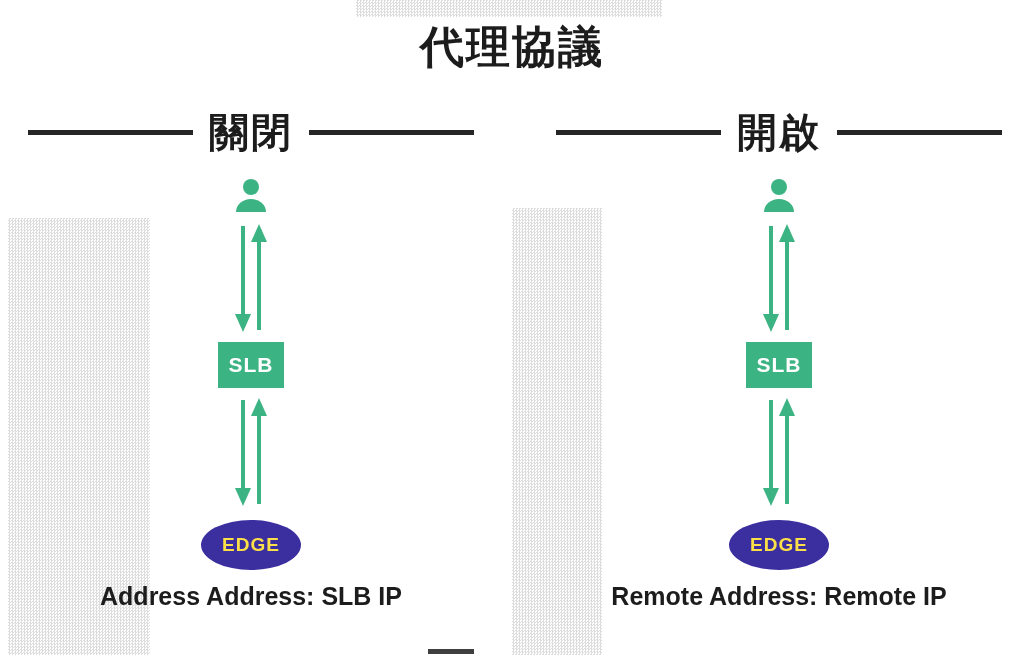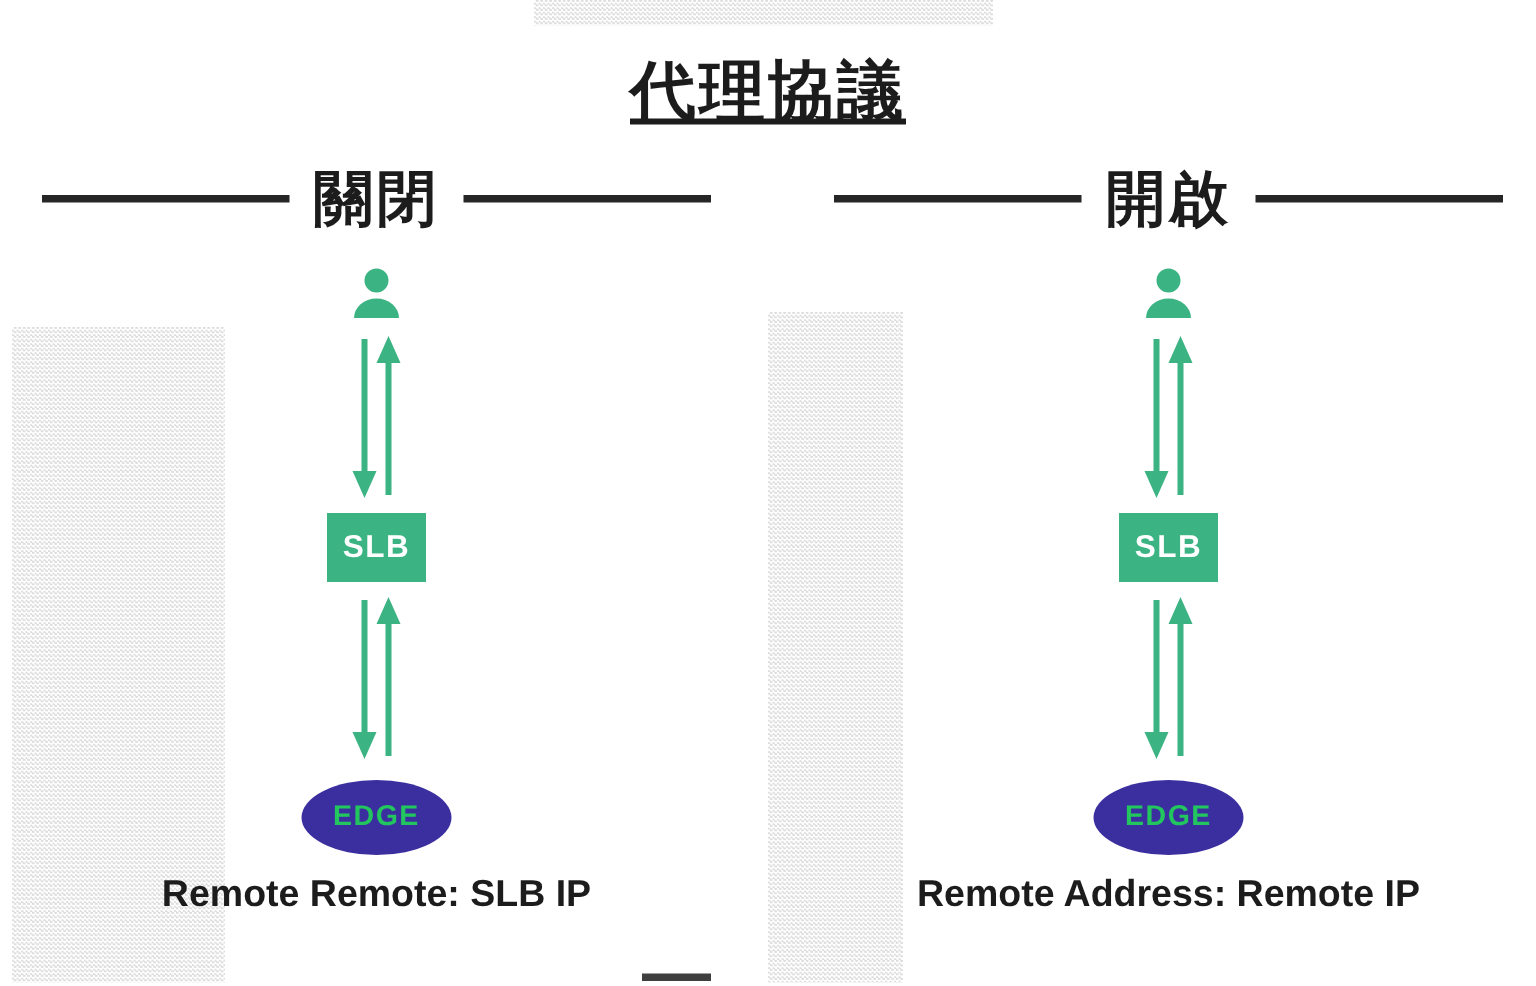--- a/index.html
+++ b/index.html
@@ -24,26 +24,25 @@
     opacity:.75;
     pointer-events:none;
   }
   .noise-top{left:356px;top:0;width:306px;height:17px;}
   .noise-left{left:8px;top:218px;width:142px;height:437px;}
   .noise-right{left:512px;top:208px;width:90px;height:447px;}
   .noise-bottom-strip{left:428px;top:649px;width:46px;height:5px;background:#2a2a2a;opacity:.9;}
 
   .page-title{
     position:absolute;
-    left:0;top:32px;width:1024px;
+    left:0;top:18px;width:1024px;
     text-align:center;
     font-size:44px;
     font-weight:bold;
     letter-spacing:2px;
-    text-decoration:underline;
   }
 
   .panel{
     position:absolute;
     top:108px;
     width:446px;
     display:flex;
     flex-direction:column;
     align-items:center;
   }
@@ -91,21 +90,21 @@
     font-size:21px;
     font-weight:bold;
     display:flex;align-items:center;justify-content:center;
     letter-spacing:1px;
   }
 
   .edge-ellipse{
     width:100px;height:50px;
     background:var(--indigo);
     border-radius:50%;
-    color:#22c55e;
+    color:#fde047;
     font-size:19px;
     font-weight:bold;
     display:flex;align-items:center;justify-content:center;
     letter-spacing:1px;
     margin-top:4px;
   }
 
   .caption{
     margin-top:12px;
     font-size:25px;
@@ -147,21 +146,21 @@
 
     <svg class="arrow-pair" width="46" height="112" viewBox="0 0 46 112">
       <line x1="15" y1="4" x2="15" y2="94"></line>
       <polygon points="15,110 7,92 23,92"></polygon>
       <line x1="31" y1="108" x2="31" y2="18"></line>
       <polygon points="31,2 23,20 39,20"></polygon>
     </svg>
 
     <div class="edge-ellipse">EDGE</div>
 
-    <div class="caption">Remote Remote: SLB IP</div>
+    <div class="caption">Address Address: SLB IP</div>
   </div>
 </section>
 
 <section class="panel panel-right">
   <div class="section-header">
     <span class="hline"></span>
     <span class="section-label">開啟</span>
     <span class="hline"></span>
   </div>
 

